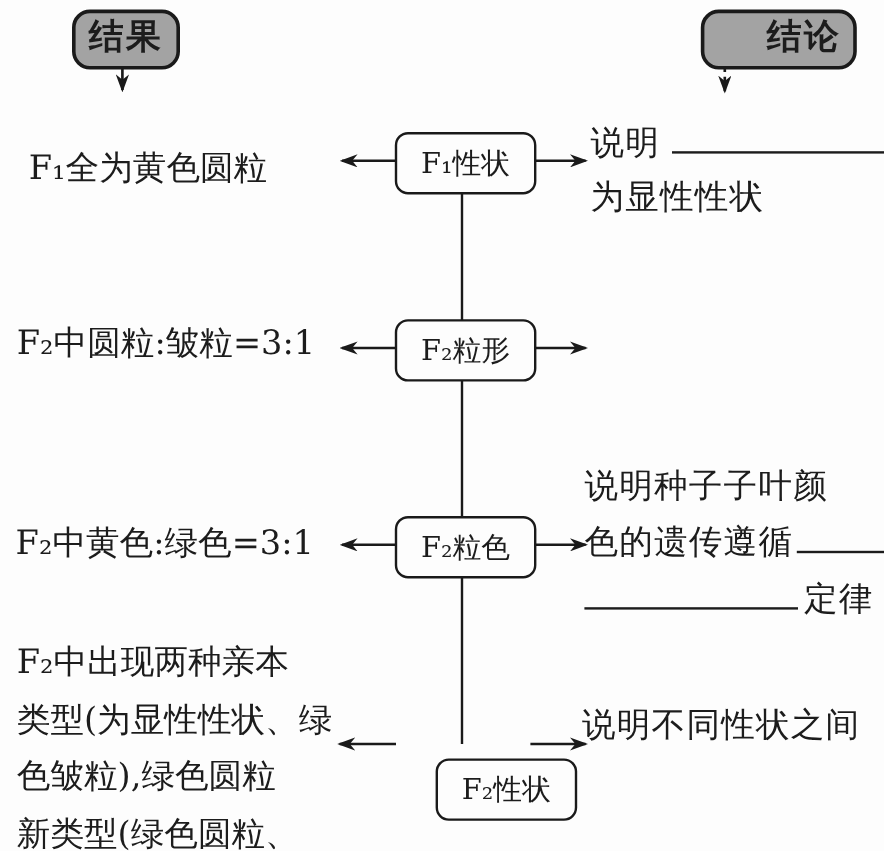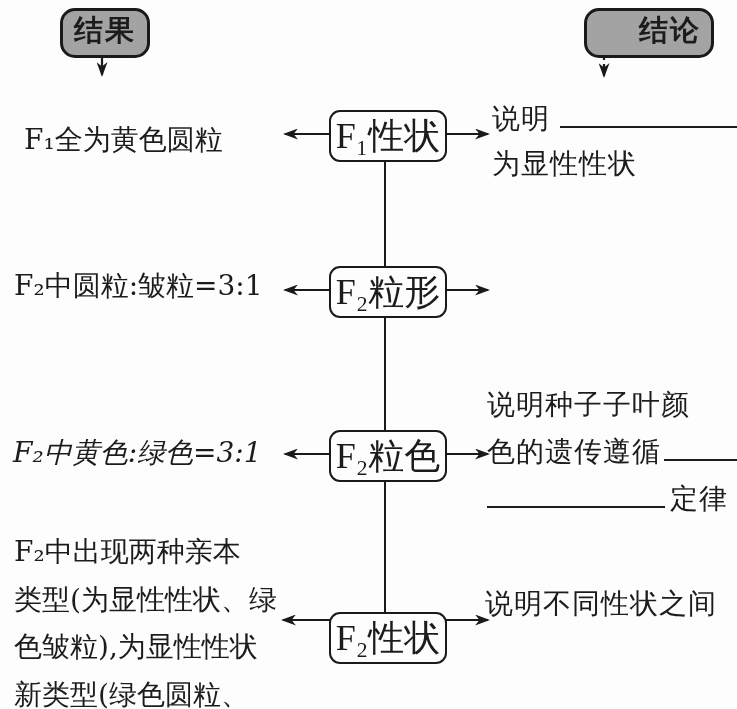--- a/index.html
+++ b/index.html
@@ -32,39 +32,38 @@
   }
   .hdr-result   { left: 60px;  top: 8px; width: 84px; height: 44px; }
   .hdr-conclusion { left: 584px; top: 8px; width: 82px; height: 44px; padding-left: 42px; }
   .node-box {
     position: absolute;
     left: 329px; width: 114px; height: 48px;
     border: 2.5px solid #1a1a1a;
     border-radius: 11px;
     background: #fdfdfd;
     display: flex; align-items: center; justify-content: center;
-    font-size: 36px;
+    font-size: 24px;
     z-index: 2;
     white-space: nowrap;
-    font-family: Liberation Serif, serif;
   }
   .node-1 { top: 110px; }
   .node-2 { top: 266px; }
   .node-3 { top: 430px; border-radius: 11px; }
-  .node-4 { top: 612px; }
+  .node-4 { top: 632px; margin-left: 34px; }
   .txt {
     position: absolute;
     font-size: 28px;
     line-height: 36px;
     white-space: nowrap;
     z-index: 2;
   }
   .result-1 { left: 24px; top: 122px; }
   .result-2 { left: 14px; top: 268px; }
-  .result-3 { left: 13px; top: 435px; font-style: italic; }
+  .result-3 { left: 13px; top: 435px; }
   .result-4 { left: 14px; top: 528px; line-height: 47.5px; }
   .concl { letter-spacing: 1px; }
   .concl-1 { left: 492px; top: 96px;  line-height: 45px; }
   .concl-2 { left: 492px; top: 246px; line-height: 44px; }
   .concl-3 { left: 487px; top: 381px; line-height: 47px; }
   .concl-4 { left: 485px; top: 581px; line-height: 46px; }
   .blank {
     display: inline-block;
     border-bottom: 2.5px solid #1c1c1c;
     height: 0.95em;
@@ -125,21 +124,21 @@
   <div class="node-box node-4">
     <span>F₂性状</span>
   </div>
 
   <div class="txt result-1">F₁全为黄色圆粒</div>
   <div class="txt result-2">F₂中圆粒:皱粒=3:1</div>
   <div class="txt result-3">F₂中黄色:绿色=3:1</div>
   <div class="txt result-4">
     <div>F₂中出现两种亲本</div>
     <div>类型(为显性性状、绿</div>
-    <div>色皱粒),为显性性状</div>
+    <div>色皱粒),绿色圆粒</div>
     <div>新类型(绿色圆粒、</div>
   </div>
 
   <div class="txt concl concl-1">
     <div>
       <span>说明</span><span class="blank blank-c1"></span>
     </div>
     <div>为显性性状</div>
   </div>
 

